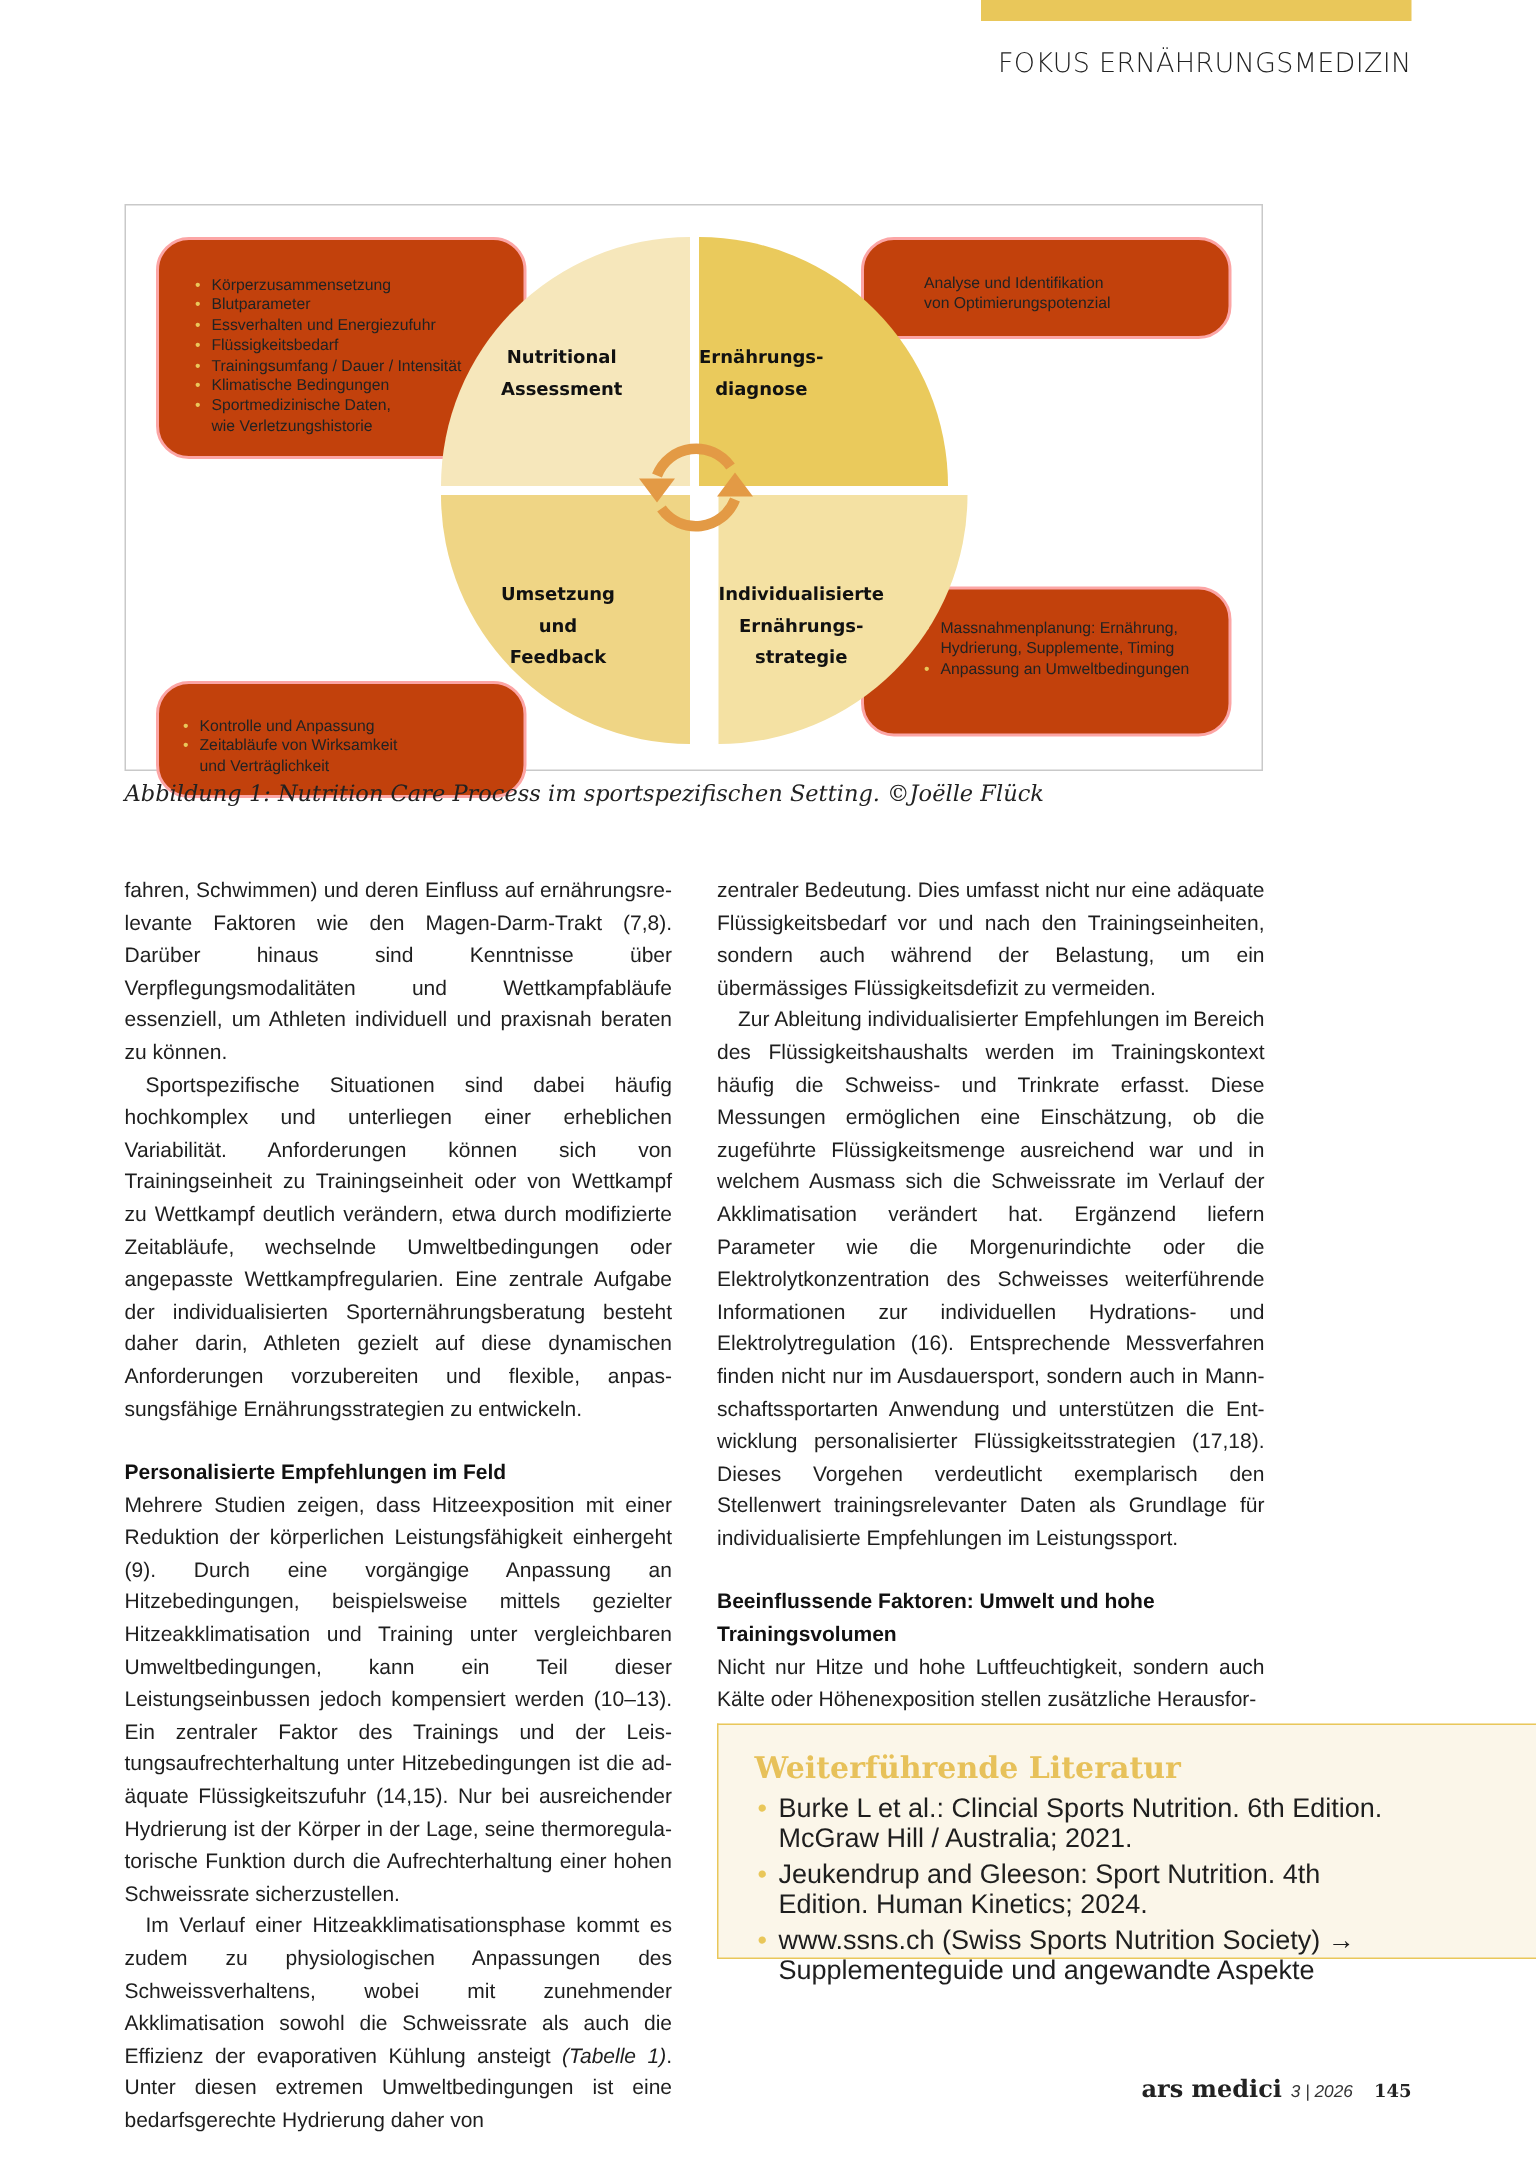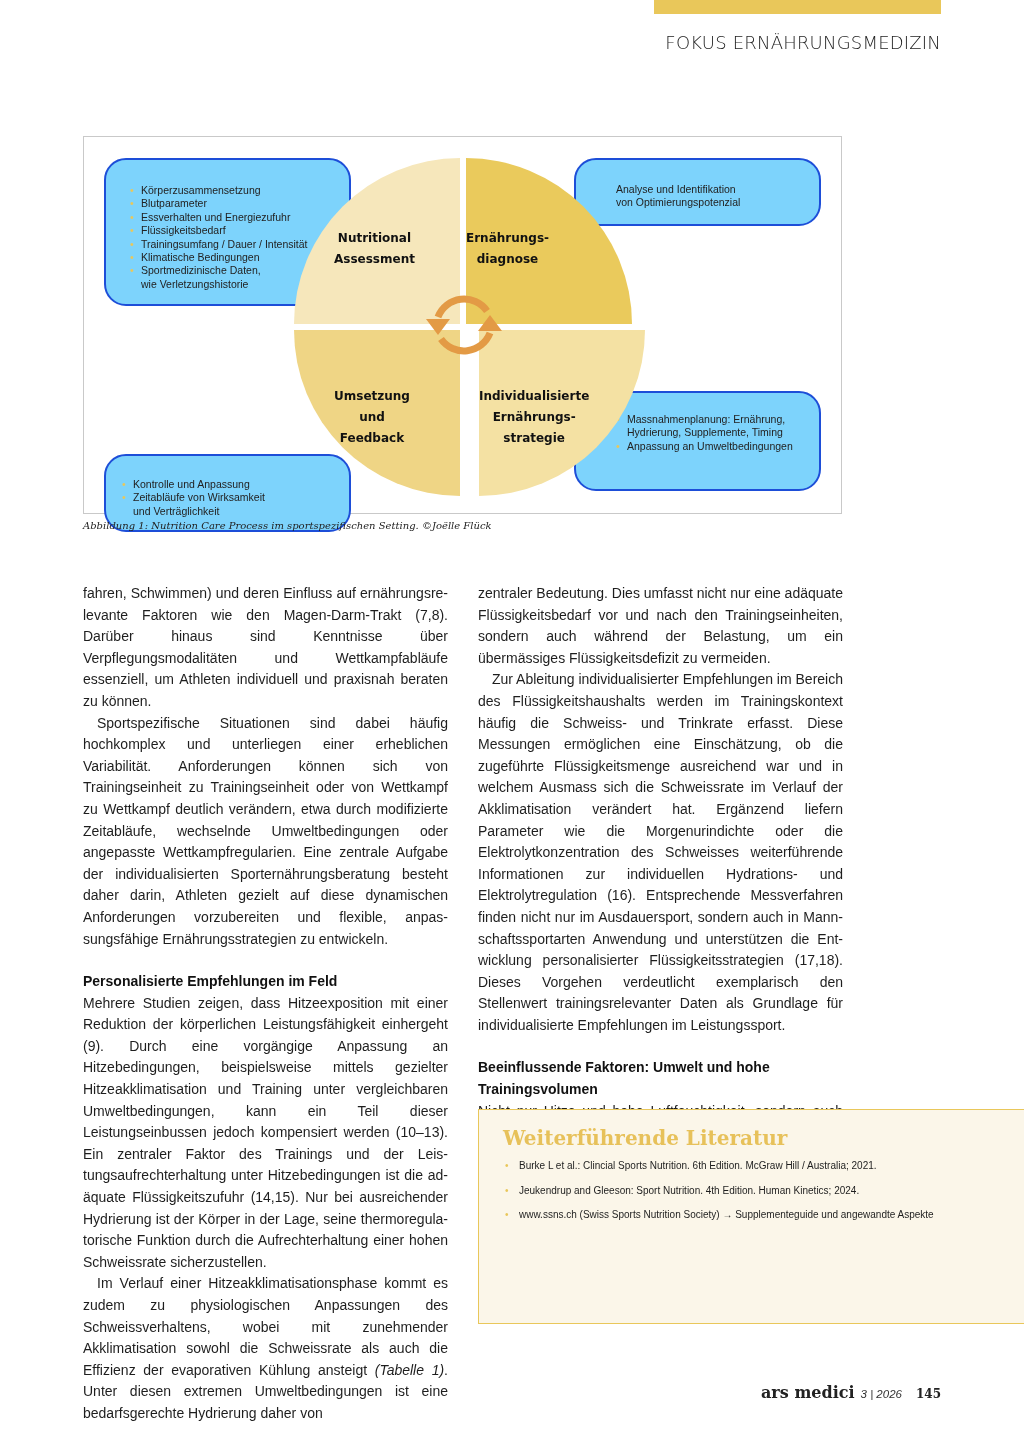--- a/index.html
+++ b/index.html
@@ -5,53 +5,53 @@
   * { box-sizing: border-box; margin: 0; padding: 0; }
   html, body { width: 1024px; height: 1448px; background: #ffffff; overflow: hidden; }
   body { position: relative; font-family: "Liberation Sans", sans-serif; color: #1a1a1a; }
 
   .top-bar { position: absolute; left: 654px; top: 0; width: 287px; height: 14px; background: #e9c75a; }
   .section-label { position: absolute; right: 83px; top: 32px; font-size: 18px; letter-spacing: 0.2px; color: #222; font-family: "DejaVu Sans", sans-serif; font-weight: 300; }
 
   .figure-frame { position: absolute; left: 83px; top: 136px; width: 759px; height: 378px; border: 1.5px solid #c9c9c9; background: #fff; }
   .credit-wrap { position: absolute; left: 849px; top: 515px; }
 
-  .bubble { position: absolute; border: 2px solid #1d4ed8; border-radius: 22px; background: #7dd3fc; font-size: 10.5px; line-height: 13.4px; color: #222; }
+  .bubble { position: absolute; border: 2px solid #fca5a5; border-radius: 22px; background: #c2410c; font-size: 10.5px; line-height: 13.4px; color: #222; }
   .bubble ul { list-style: none; }
   .bubble li { position: relative; padding-left: 11px; }
   .bubble li::before { content: "•"; position: absolute; left: 0; color: #e9c75a; }
   .b1 { left: 104px; top: 158px; width: 247px; height: 148px; padding: 24px 0 0 24px; }
   .b2 { left: 574px; top: 158px; width: 247px; height: 68px; padding: 23px 0 0 40px; }
   .b3 { left: 574px; top: 391px; width: 247px; height: 100px; padding: 20px 0 0 40px; }
   .b4 { left: 104px; top: 410px; width: 247px; height: 78px; padding: 22px 0 0 16px; margin-top: 44px; }
 
   .circle { position: absolute; left: 294px; top: 158px; width: 338px; height: 338px; }
   .quad { position: absolute; width: 166px; height: 166px; display: flex; align-items: center; justify-content: flex-start; text-align: center; font-weight: bold; font-size: 12px; line-height: 21px; color: #111; font-family: "DejaVu Sans", sans-serif; }
   .q-tl { left: 0; top: 0; background: #f6e7bb; border-top-left-radius: 166px; padding: 30px 0 0 40px; align-items: flex-start; }
   .q-tr { left: 172px; top: 0; background: #eaca5c; border-top-right-radius: 166px; padding: 30px 40px 0 0; align-items: flex-start; }
   .q-bl { left: 0; top: 172px; background: #efd585; border-bottom-left-radius: 166px; padding: 0 0 40px 40px; align-items: flex-start; }
   .q-br { left: 185px; top: 172px; background: #f4e1a3; border-bottom-right-radius: 166px; padding: 0 30px 40px 0; align-items: flex-start; }
   .q-tl span, .q-tr span { margin-top: 40px; }
   .q-bl span, .q-br span { margin-top: 46px; }
   .q-bl span { margin-top: 44px; }
   .cycle-icon { position: absolute; left: 418px; top: 283px; width: 92px; height: 84px; }
 
-  .caption { position: absolute; left: 83px; top: 520px; font-family: "DejaVu Serif", serif; font-style: italic; font-size: 10px; color: #222; }
+  .caption { position: absolute; left: 83px; top: 520px; font-family: "DejaVu Serif", serif; font-style: italic; font-size: 15px; color: #222; }
 
   .col { position: absolute; top: 583px; width: 365px; font-size: 14px; line-height: 21.6px; color: #1e1e1e; text-align: justify; hyphens: manual; }
   .col-left { left: 83px; }
   .col-right { left: 478px; }
   .col p { margin: 0; }
   .col p.indent { text-indent: 14px; }
   .col h3 { font-size: 14px; font-weight: bold; line-height: 21.6px; color: #111; margin-top: 21px; }
   .col em { font-style: italic; }
 
-  .lit-box { position: absolute; left: 478px; top: 1109px; width: 546px; height: 215px; background: #fbf6e9; border: 1.5px solid #e9c75a; border-right: none; padding: 16px 0 0 24px; }
+  .lit-box { position: absolute; left: 478px; top: 1149px; width: 546px; height: 157px; background: #fbf6e9; border: 1.5px solid #e9c75a; border-right: none; padding: 16px 0 0 24px; }
   .lit-title { font-family: "DejaVu Serif", serif; font-weight: bold; font-size: 20px; color: #e7c15a; margin-bottom: 6px; }
-  .lit-list { list-style: none; font-size: 10px; line-height: 19.5px; color: #1e1e1e; }
+  .lit-list { list-style: none; font-size: 18px; line-height: 19.5px; color: #1e1e1e; }
   .lit-list li { position: relative; padding-left: 16px; margin-bottom: 5px; width: 440px; }
   .lit-list li::before { content: "•"; position: absolute; left: 2px; color: #e9c75a; }
 
   .footer { position: absolute; right: 83px; top: 1383px; font-size: 12px; color: #222; display: flex; align-items: baseline; gap: 6px; }
   .footer .journal { font-family: "DejaVu Serif", serif; font-weight: bold; font-size: 16px; }
   .footer .issue { font-size: 11.5px; color: #333; font-style: italic; }
   .footer .page { font-family: "DejaVu Serif", serif; font-weight: bold; font-size: 12px; margin-left: 8px; }
 </style>
 </head>
 <body>

